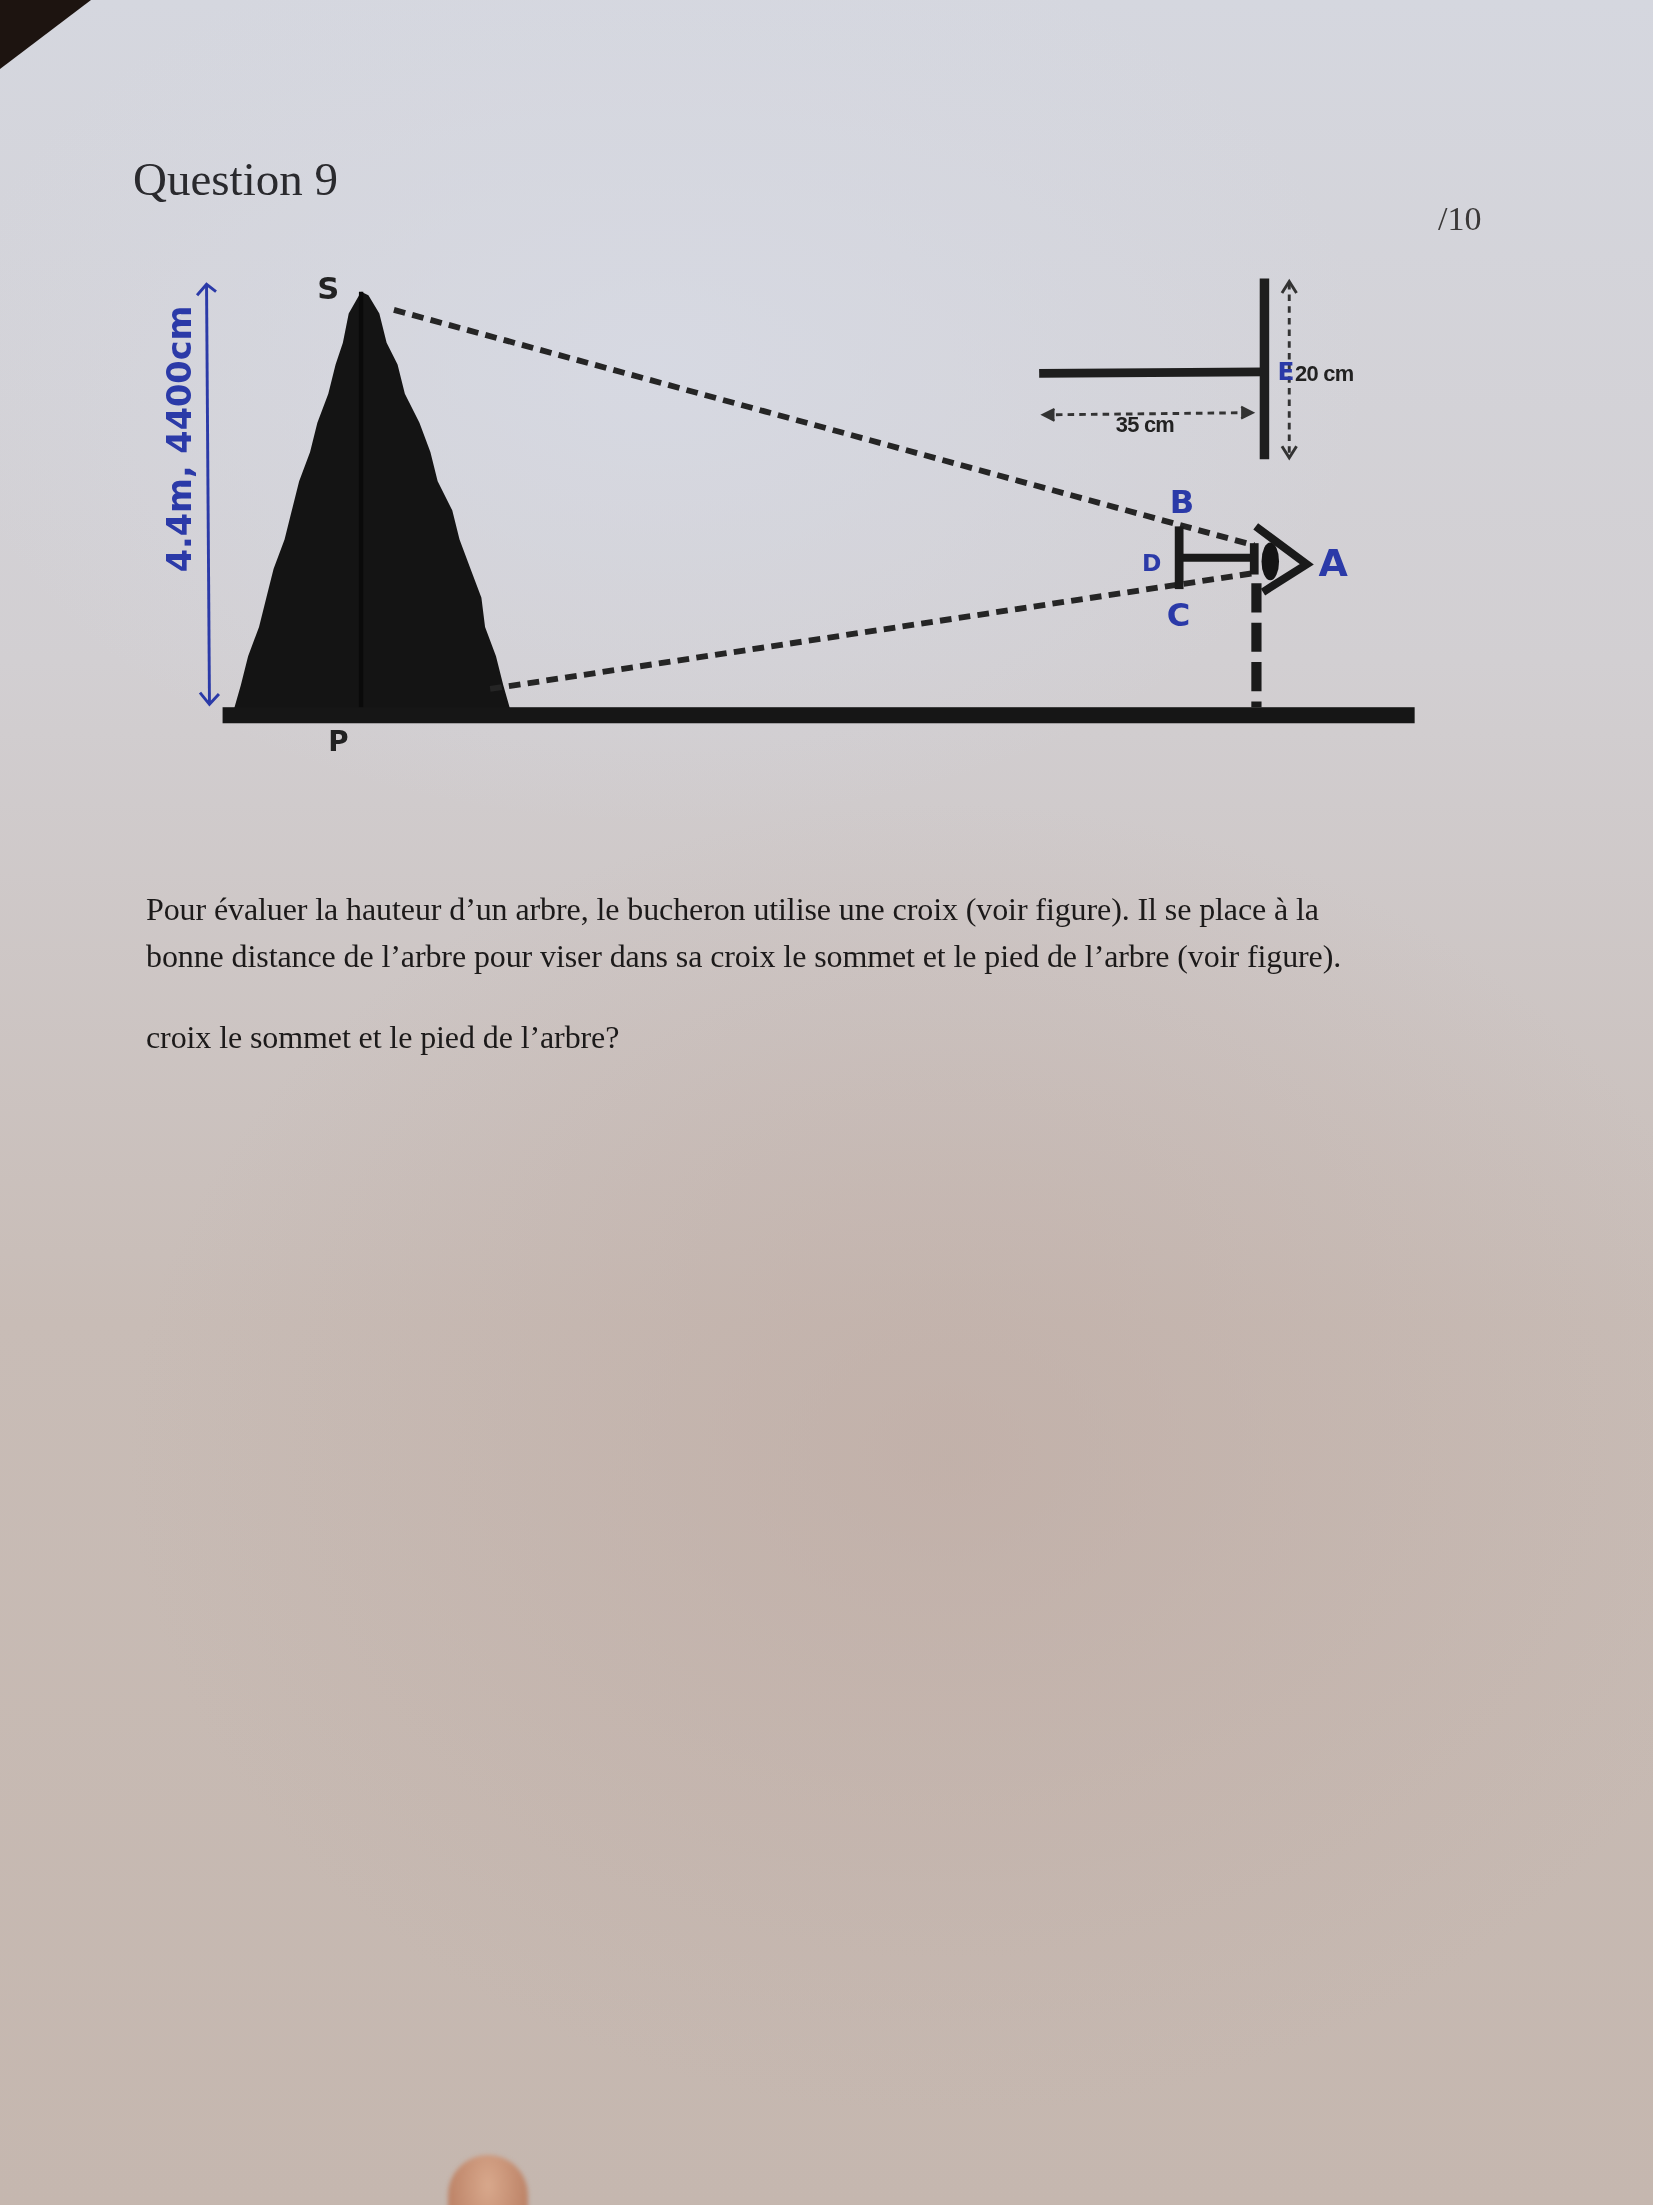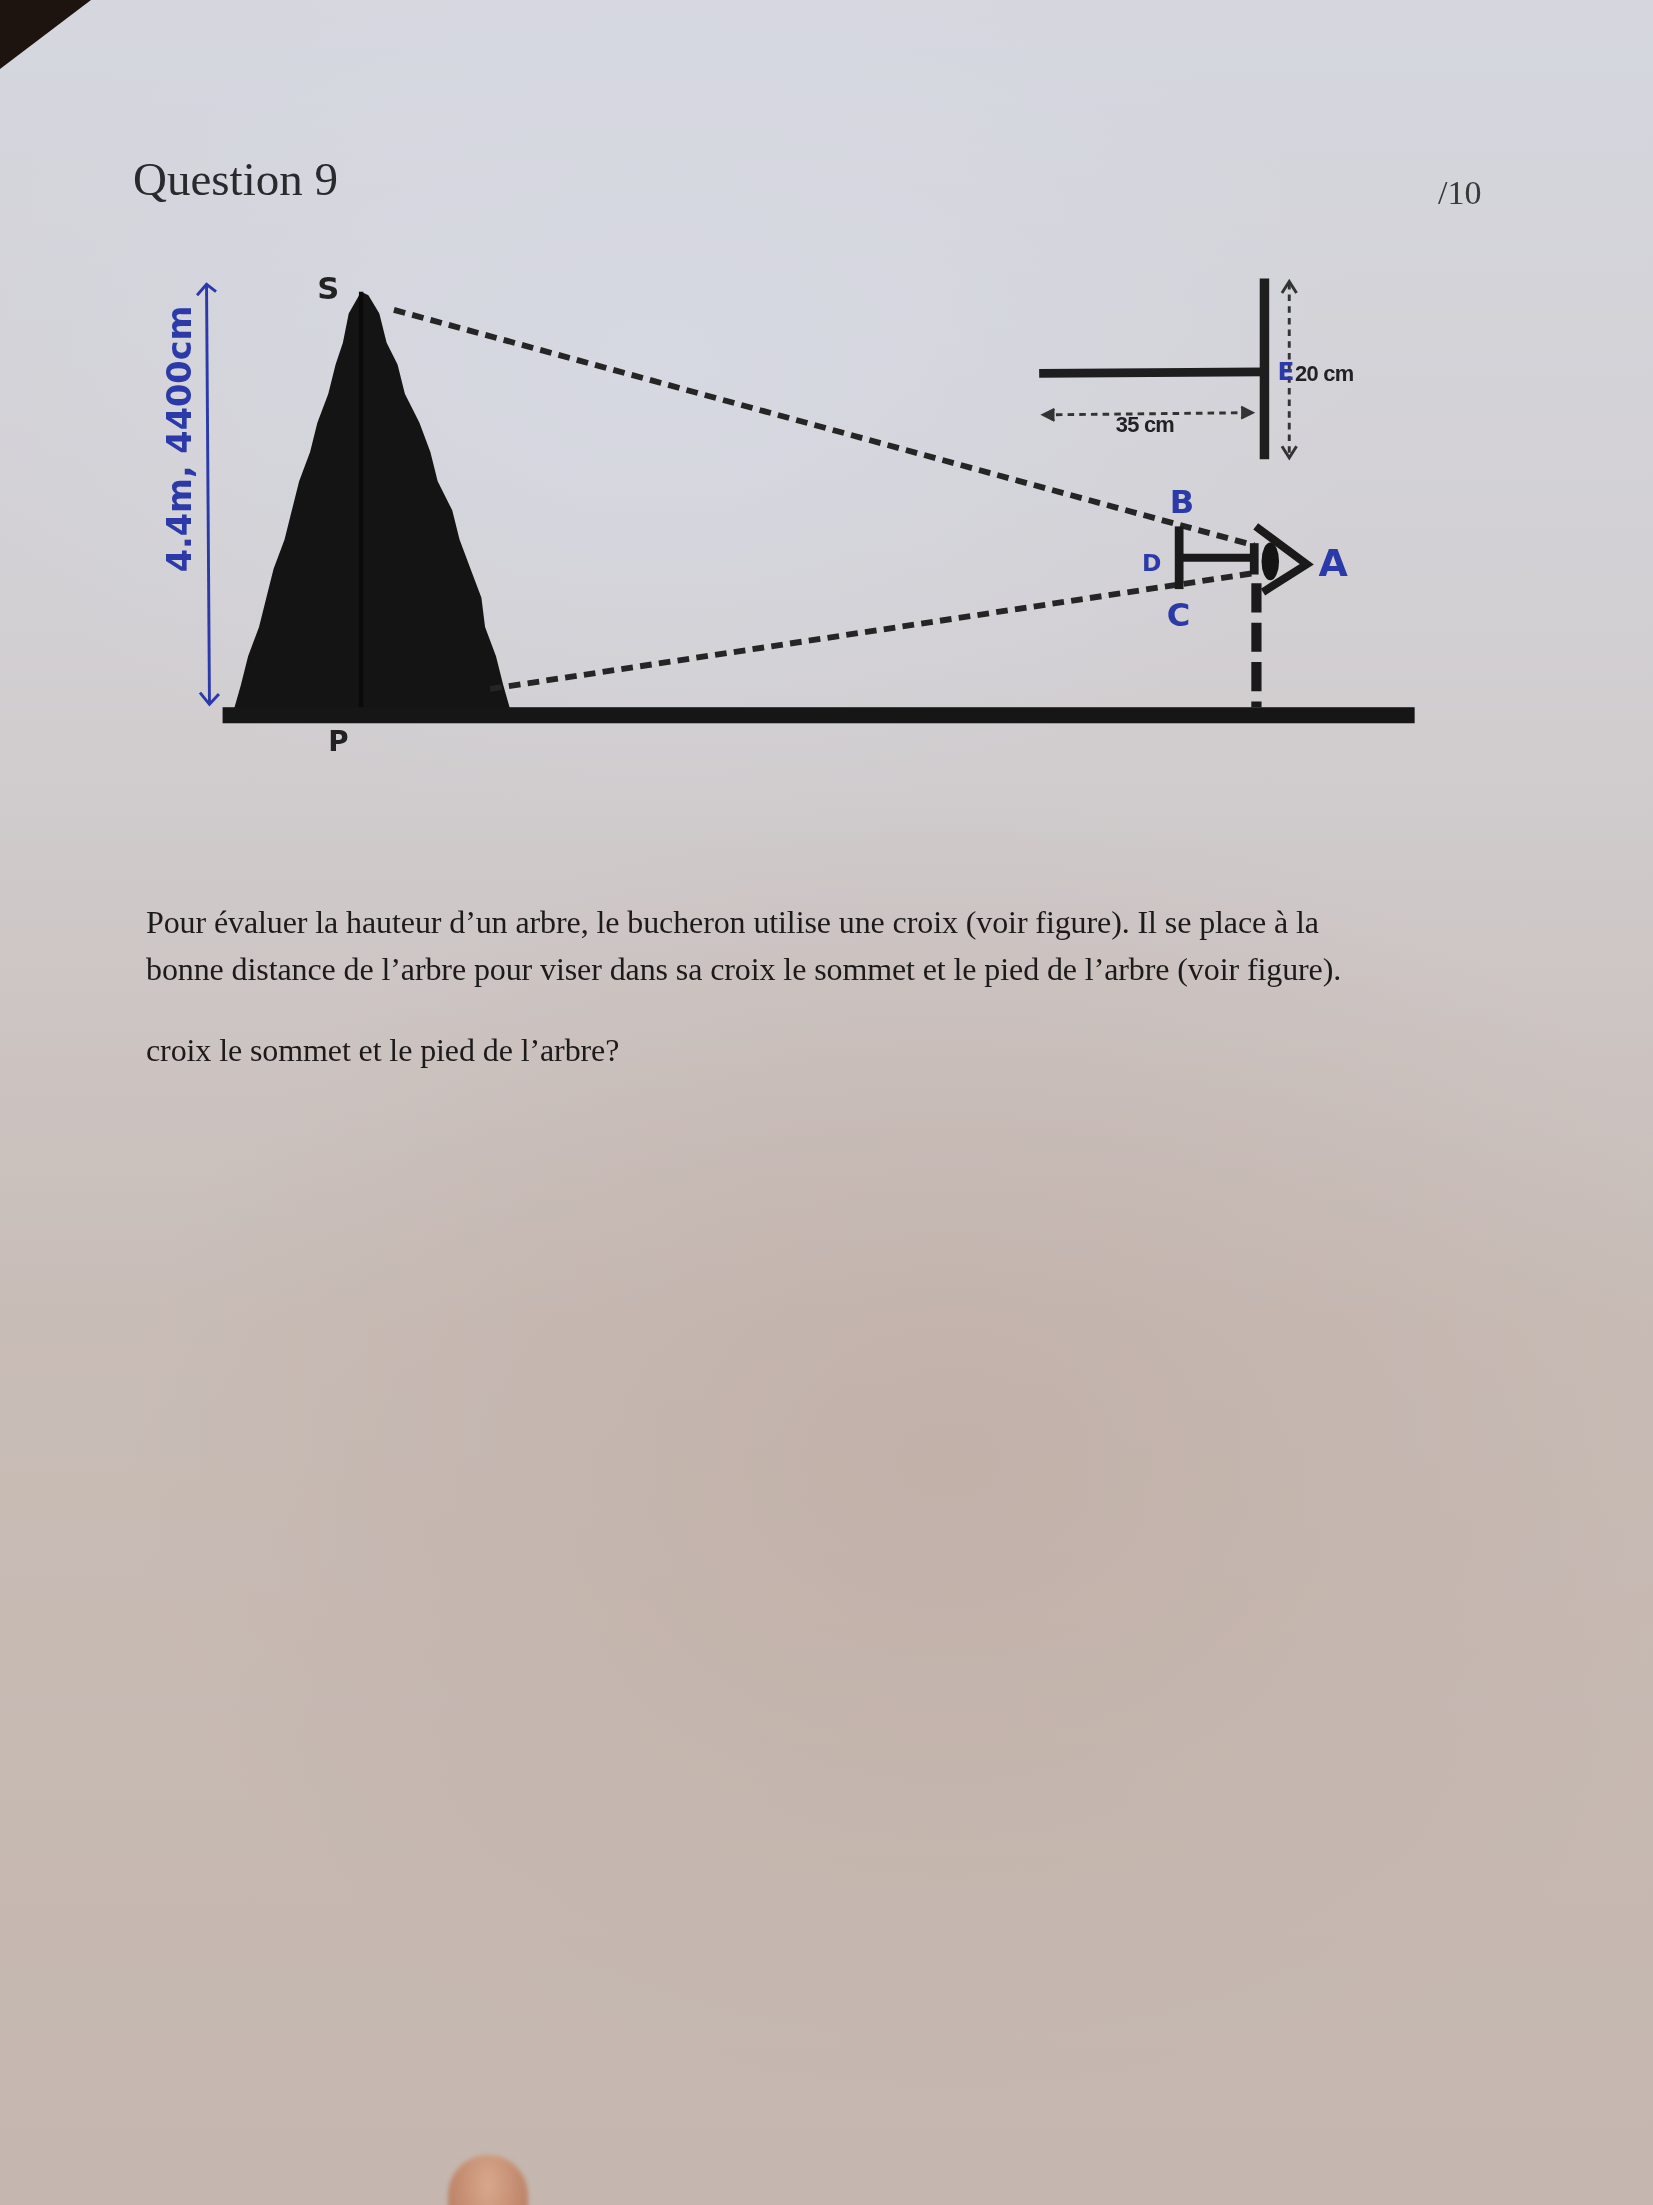--- a/index.html
+++ b/index.html
@@ -20,25 +20,25 @@
     border-top: 69px solid #1d1410;
     border-right: 91px solid transparent;
   }
   .finger {
     position: absolute; left: 448px; top: 2155px; width: 80px; height: 102px;
     border-radius: 40px 40px 14.6px 14.6px;
     background: radial-gradient(ellipse at 50% 30%, #d8a88c, #b97e62 80%);
     filter: blur(2.2px);
   }
   .q-title { position: absolute; left: 133px; top: 152px; font-size: 47px; color: #2a2a2e; }
-  .score   { position: absolute; left: 1438px; top: 174px; font-size: 34px; color: #3a3838; }
+  .score   { position: absolute; left: 1438px; top: 200px; font-size: 34px; color: #3a3838; }
   svg.diagram { position: absolute; left: 0; top: 0; }
   .body-text {
     position: absolute; left: 146px; width: 1429px; font-size: 32px; color: #1c1a1a;
-    line-height: 47px; letter-spacing: -0.1px; margin-top: 13px;
+    line-height: 47px; letter-spacing: -0.1px;
   }
   .p1 { top: 886px; }
   .p2 { top: 1014px; }
   .lbl-hand { font-family: "DejaVu Sans", sans-serif; font-weight: bold; fill: #2b3aa8; }
   .lbl-print { font-family: "DejaVu Sans", sans-serif; font-weight: bold; fill: #222; }
   .lbl-cm { font-family: "Liberation Sans", sans-serif; font-weight: bold; fill: #222; letter-spacing: -1px; }
 </style>
 </head>
 <body>
 

